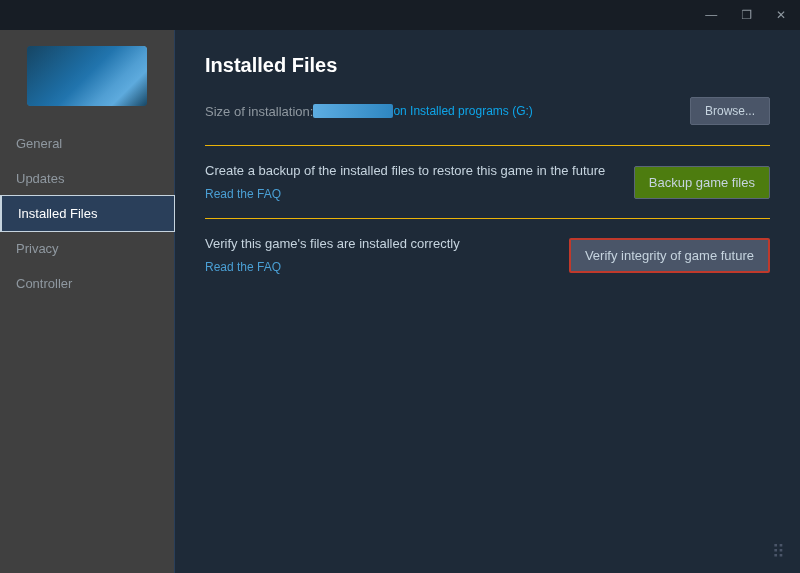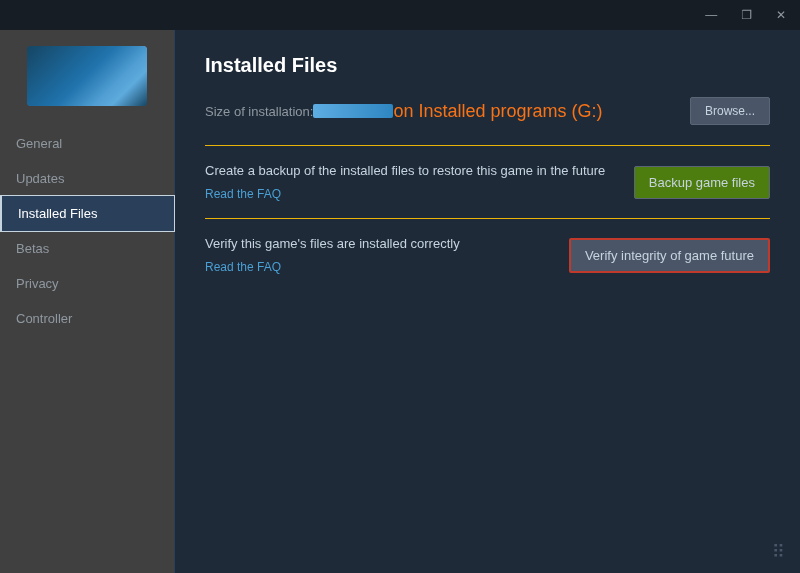--- a/index.html
+++ b/index.html
@@ -118,22 +118,22 @@
       border-radius: 2px;
       padding: 2px 8px;
       min-width: 80px;
       height: 14px;
       display: inline-block;
       background: linear-gradient(90deg, #5dade2, #2e86c1);
       border-radius: 2px;
     }
 
     .install-location {
-      color: #f97316;
-      font-size: 18px;
+      color: #0ea5e9;
+      font-size: 12px;
       text-decoration: none;
     }
 
     .browse-btn {
       margin-left: auto;
       background: #4a5568;
       color: #c6d4df;
       border: 1px solid #5a6578;
       padding: 6px 14px;
       font-size: 12px;
@@ -207,21 +207,20 @@
 <div class="app-container">
 
   <div class="sidebar">
     <div class="game-logo">
       <div class="game-logo-inner"></div>
     </div>
 
     <div class="nav-item">General</div>
     <div class="nav-item">Updates</div>
     <div class="nav-item active">Installed Files</div>
-    <div class="nav-item">Betas</div>
     <div class="nav-item">Privacy</div>
     <div class="nav-item">Controller</div>
   </div>
 
   <div class="content">
     <div class="page-title">Installed Files</div>
 
     <div class="install-size-row">
       <span class="install-size-label">Size of installation:</span>
       <span class="install-size-value"></span>

